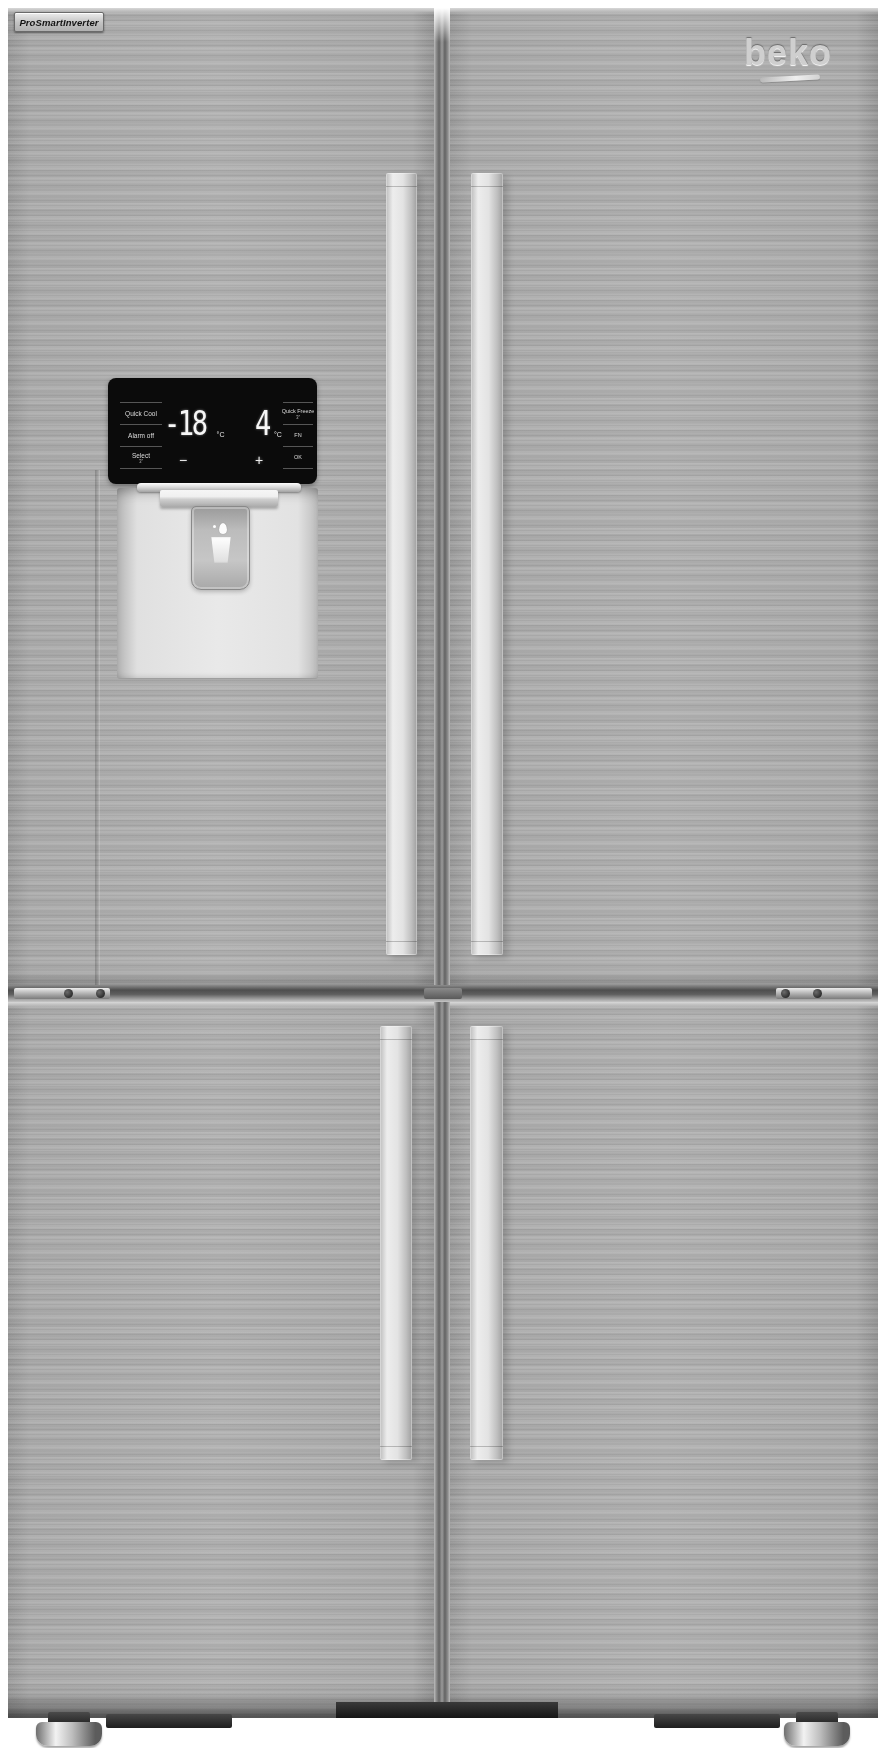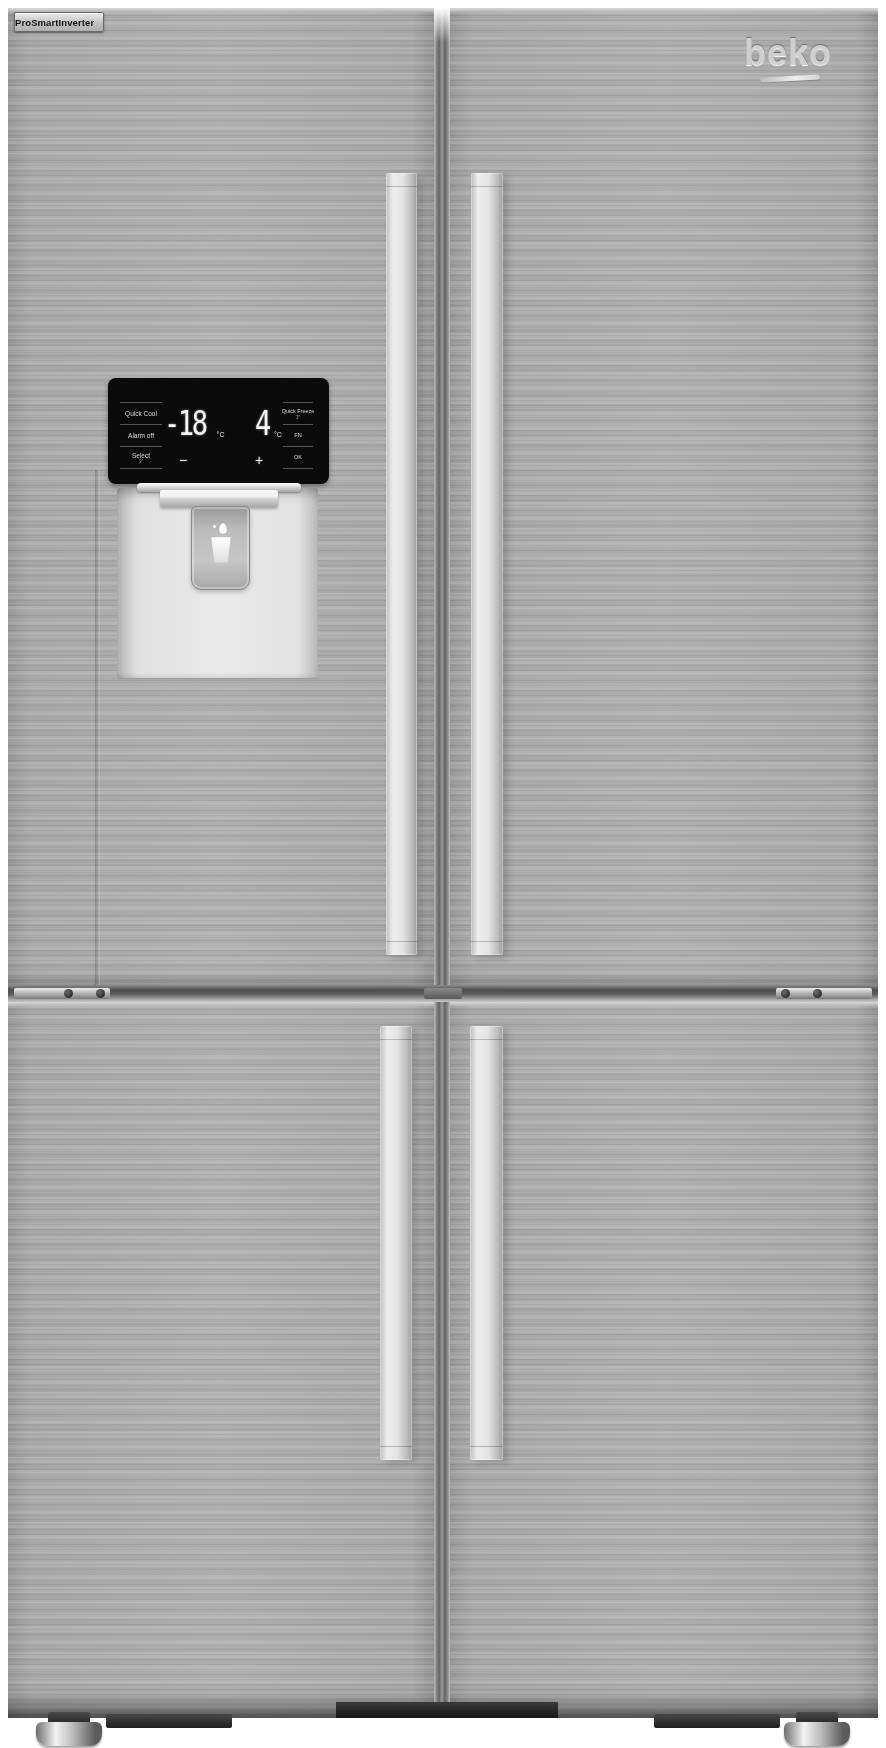--- a/index.html
+++ b/index.html
@@ -41,25 +41,25 @@
   .handle{
     background:linear-gradient(90deg,#bdbdbd 0,#ededed 22%,#e3e3e3 55%,#bfbfbf 82%,#9f9f9f 100%);
     border-radius:2px;
     box-shadow:5px 3px 7px rgba(0,0,0,.16), inset 0 0 0 1px rgba(255,255,255,.35);
   }
   .handle::before{content:"";position:absolute;left:0;right:0;top:13px;height:1px;background:rgba(0,0,0,.22);}
   .handle::after{content:"";position:absolute;left:0;right:0;bottom:13px;height:1px;background:rgba(0,0,0,.22);}
 
   
   .badge{
-    display:flex;align-items:center;justify-content:flex-start;
+    display:flex;align-items:center;justify-content:center;
     border:1px solid #6a6a6a;border-radius:2px;
     background:linear-gradient(180deg,#ececec,#c2c2c2 55%,#b0b0b0);
     box-shadow:inset 0 1px 0 rgba(255,255,255,.9),0 1px 2px rgba(0,0,0,.45);
-    font-size:9.5px;font-weight:bold;color:#141414;letter-spacing:.1px;
+    font-size:9.5px;font-weight:bold;color:#141414;letter-spacing:.1px;font-style:italic;
   }
 
   
   .logo-text{
     font-size:36px;font-weight:bold;letter-spacing:1px;color:#cfcfcf;
     text-shadow:0 -1px 1px rgba(96,96,96,.85),0 1px 1px rgba(255,255,255,.95);
   }
   .logo-underline{
     height:5px;border-radius:3px;transform:rotate(-3deg);
     background:linear-gradient(90deg,#b9b9b9,#efefef 60%,#d2d2d2);
@@ -159,21 +159,21 @@
 
   <div class="abs badge" style="left:14px;top:12px;width:88px;height:18px;">
     <span>ProSmartInverter</span>
   </div>
 
   <div class="abs" style="left:744px;top:32px;width:110px;height:54px;">
     <div class="logo-text">beko</div>
     <div class="logo-underline" style="position:absolute;left:16px;top:44px;width:60px;"></div>
   </div>
 
-  <div class="abs panel" style="left:108px;top:378px;width:209px;height:106px;padding-left:12px;">
+  <div class="abs panel" style="left:108px;top:378px;width:209px;height:106px;">
 
     <div class="abs pcol" style="left:12px;top:24px;width:42px;">
       <div class="pbtn">
         <span class="lab">Quick Cool</span>
       </div>
       <div class="pbtn">
         <span class="lab">Alarm off</span>
       </div>
       <div class="pbtn">
         <span class="lab">Select</span>

